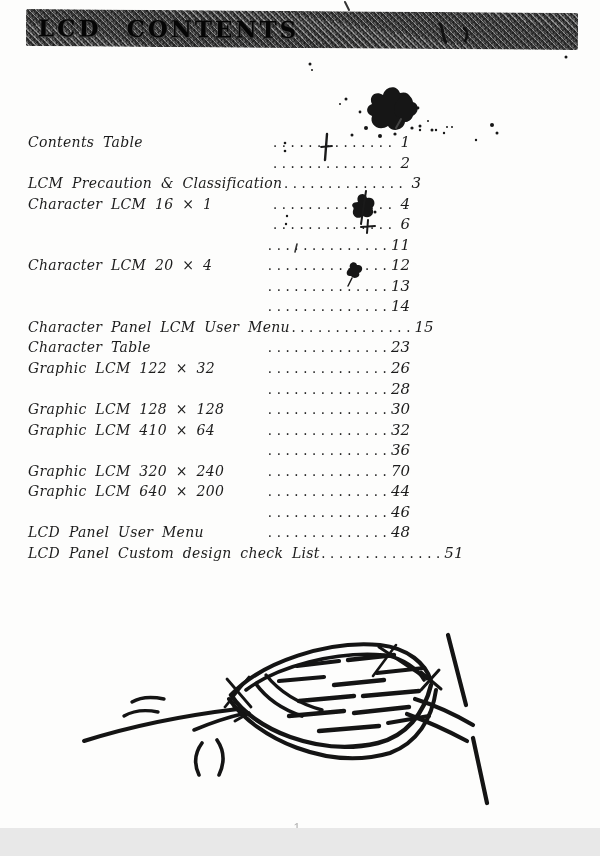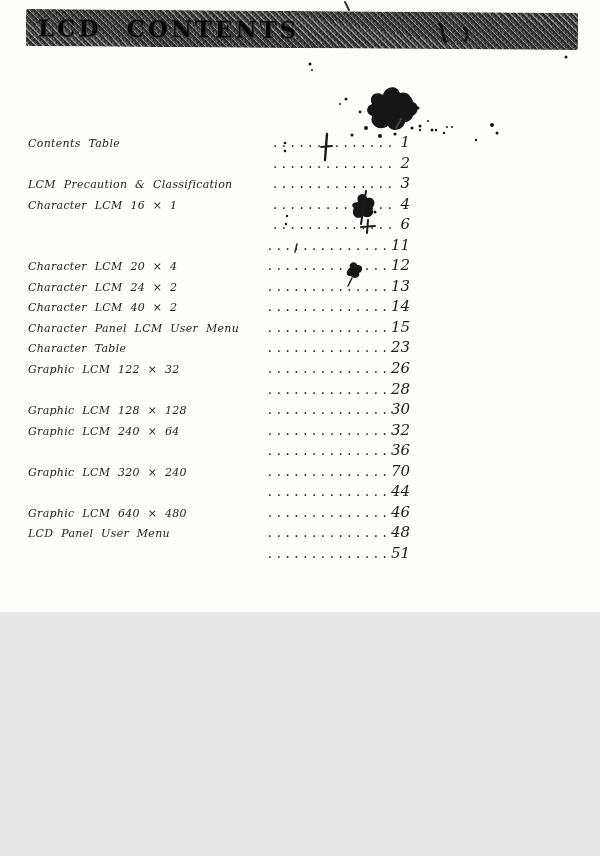--- a/index.html
+++ b/index.html
@@ -1,18 +1,18 @@
 <!DOCTYPE html>
 <html><head>
 <meta charset="utf-8">
 <style>
   html,body{margin:0;padding:0;background:#e8e8e8;}
   .page{
     position:relative;
-    width:600px;height:612px;
+    width:600px;height:828px;
     background:#fdfdfc;
     overflow:hidden;
     font-family:"DejaVu Serif", serif;
     margin:0 auto;
   }
   
   .header-bar{
     position:absolute;
     left:26px;top:11px;
     width:552px;height:37px;
@@ -45,21 +45,21 @@
   }
   .toc-row{
     height:20.55px;
     display:flex;
     align-items:baseline;
     white-space:nowrap;
   }
   .toc-title{
     font-family:"DejaVu Serif", serif;
     font-style:italic;
-    font-size:11px;
+    font-size:14px;
     letter-spacing:0.3px;
     word-spacing:4px;
     color:#1c1c1c;
   }
   .toc-lead{
     margin-left:auto;
     display:flex;
     align-items:baseline;
   }
   .toc-dots{
@@ -142,28 +142,26 @@
         </span>
       </div>
       <div class="toc-row">
         <span class="toc-title">Character LCM 20 × 4</span>
         <span class="toc-lead">
           <span class="toc-dots">..............</span>
           <span class="toc-page">12</span>
         </span>
       </div>
       <div class="toc-row">
-        <span class="toc-title">Character LCM 24 × 2</span>
         <span class="toc-lead">
           <span class="toc-dots">..............</span>
           <span class="toc-page">13</span>
         </span>
       </div>
       <div class="toc-row">
-        <span class="toc-title">Character LCM 40 × 2</span>
         <span class="toc-lead">
           <span class="toc-dots">..............</span>
           <span class="toc-page">14</span>
         </span>
       </div>
       <div class="toc-row">
         <span class="toc-title">Character Panel LCM User Menu</span>
         <span class="toc-lead">
           <span class="toc-dots">..............</span>
           <span class="toc-page">15</span>
@@ -190,60 +188,61 @@
         </span>
       </div>
       <div class="toc-row">
         <span class="toc-title">Graphic LCM 128 × 128</span>
         <span class="toc-lead">
           <span class="toc-dots">..............</span>
           <span class="toc-page">30</span>
         </span>
       </div>
       <div class="toc-row">
-        <span class="toc-title">Graphic LCM 240 × 64</span>
+        <span class="toc-title">Graphic LCM 410 × 64</span>
         <span class="toc-lead">
           <span class="toc-dots">..............</span>
           <span class="toc-page">32</span>
         </span>
       </div>
       <div class="toc-row">
         <span class="toc-lead">
           <span class="toc-dots">..............</span>
           <span class="toc-page">36</span>
         </span>
       </div>
       <div class="toc-row">
         <span class="toc-title">Graphic LCM 320 × 240</span>
         <span class="toc-lead">
           <span class="toc-dots">..............</span>
           <span class="toc-page">70</span>
         </span>
       </div>
       <div class="toc-row">
+        <span class="toc-title">Graphic LCM 640 × 200</span>
         <span class="toc-lead">
           <span class="toc-dots">..............</span>
           <span class="toc-page">44</span>
         </span>
       </div>
       <div class="toc-row">
-        <span class="toc-title">Graphic LCM 640 × 480</span>
         <span class="toc-lead">
           <span class="toc-dots">..............</span>
           <span class="toc-page">46</span>
         </span>
       </div>
       <div class="toc-row">
         <span class="toc-title">LCD Panel User Menu</span>
         <span class="toc-lead">
           <span class="toc-dots">..............</span>
           <span class="toc-page">48</span>
         </span>
       </div>
       <div class="toc-row">
+        <span class="toc-title">LCD Panel Custom design check List</span>
         <span class="toc-lead">
           <span class="toc-dots">..............</span>
           <span class="toc-page">51</span>
         </span>
       </div>
     </div>
 
   <svg class="sketch" width="465" height="195" viewBox="0 0 465 195" fill="none" stroke="#141414" stroke-linecap="round" stroke-linejoin="round">
 
     <path d="M152,72 C182,40 248,18 300,23 C328,26 346,42 351,59" stroke-width="4.2"></path>

